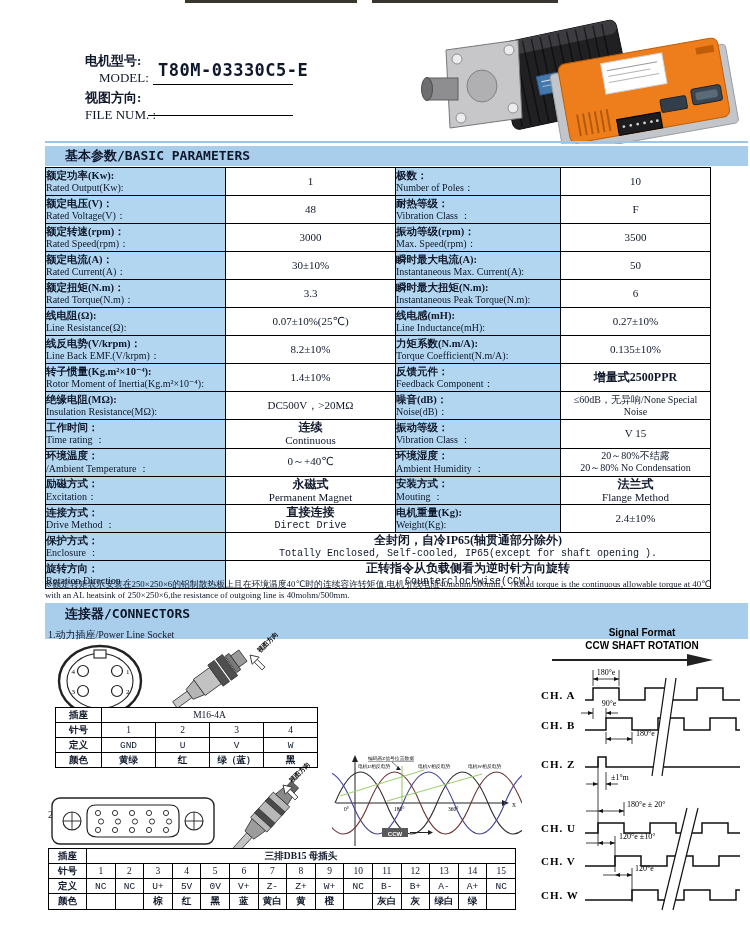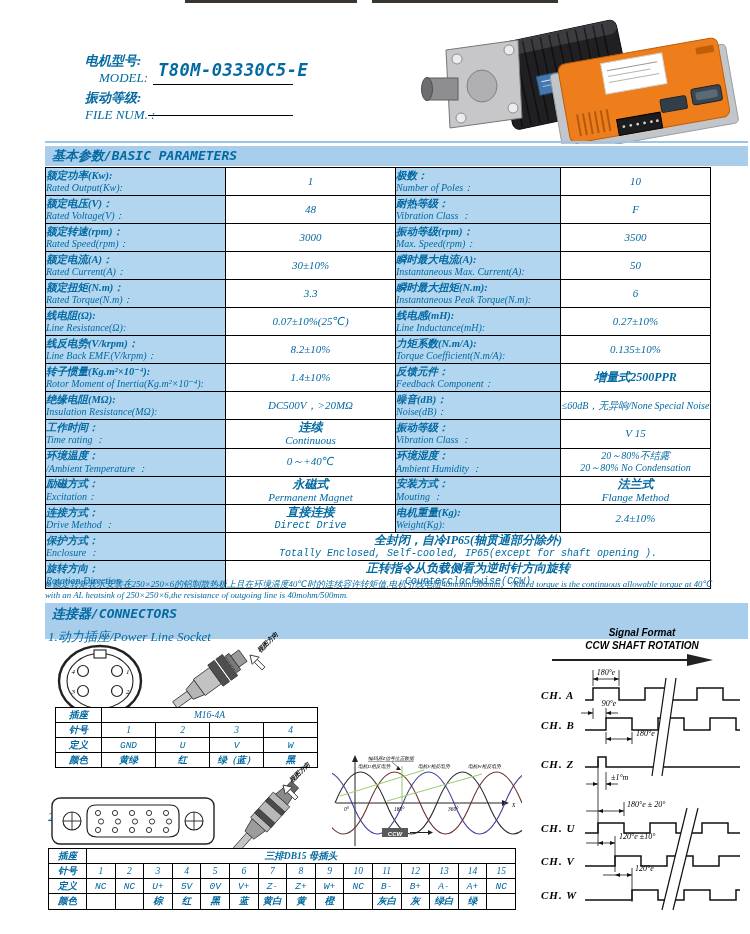--- a/index.html
+++ b/index.html
@@ -1,39 +1,39 @@
 <!DOCTYPE html>
 <html><head>
 <meta charset="utf-8">
 <style>
   html,body{margin:0;padding:0;background:#fff;}
   #page{position:relative;width:750px;height:934px;background:#fff;overflow:hidden;
-        font-family:"Liberation Serif","DejaVu Sans",serif;color:#0369a1;font-style:italic;}
+        font-family:"Liberation Serif","DejaVu Sans",serif;color:#0f172a;}
   .abs{position:absolute;}
   
   .hlbl-zh{font-size:13px;font-weight:bold;}
   .hlbl-en{font-size:13px;}
   .model-val{font-family:"DejaVu Sans Mono",monospace;font-weight:bold;font-size:17px;letter-spacing:.5px;}
   .uline{border-bottom:1.6px solid #000;}
   
   .bar{background:#a9ceec;height:20px;width:703px;
        font-family:"DejaVu Sans Mono",monospace;font-weight:bold;font-size:13px;
-       line-height:20px;padding-left:7px;box-sizing:border-box;}
+       line-height:20px;padding-left:20px;box-sizing:border-box;}
   
   table.basic{border-collapse:collapse;table-layout:fixed;width:665px;border:1.6px solid #000;}
   table.basic td{border:1px solid #000;height:27px;padding:0;vertical-align:middle;overflow:hidden;}
   td.lbl{background:#b2d6f0;padding-left:4px;}
   td.lbl .zh{display:block;font-weight:bold;font-size:10.5px;line-height:1.18;}
   td.lbl .en{display:block;font-size:10px;line-height:1.15;}
   td.val{text-align:center;font-size:11px;}
   td.val .l{display:block;line-height:1.2;}
   .vzh{font-weight:bold;font-size:12px;}
   .mono{font-family:"Liberation Mono",monospace;font-size:10px;}
   .footnote{width:676px;font-size:8.8px;line-height:1.3;}
-  .sub-title{font-size:13px;}
+  .sub-title{font-size:10px;}
   
   table.mini{border-collapse:collapse;table-layout:fixed;background:#fff;}
   table.mini td{border:1px solid #000;text-align:center;font-size:9.5px;height:14px;padding:0;overflow:hidden;white-space:nowrap;}
   td.mzh{font-weight:bold;font-size:9.5px;}
   td.mn{font-family:"Liberation Mono",monospace;font-size:8px;margin-left:18px;}
   td.num{font-size:8.5px;}
   td.col-zh{font-size:9px;font-weight:bold;}
   
   svg text{fill:#000;}
   .sig-title{font-family:"Liberation Sans",sans-serif;font-weight:bold;font-size:10px;}
@@ -50,21 +50,21 @@
 <body>
 
 <div id="page">
 
   <div class="abs top-strip" style="left:185px;top:0;width:172px;"></div>
   <div class="abs top-strip" style="left:372px;top:0;width:186px;"></div>
 
   <div class="abs" style="left:85px;top:52px;width:230px;">
     <div class="hlbl-zh">电机型号:</div>
     <div class="hlbl-en" style="margin-left:14px;">MODEL:</div>
-    <div class="hlbl-zh" style="margin-top:3px;">振动等级:</div>
+    <div class="hlbl-zh" style="margin-top:3px;">视图方向:</div>
     <div class="hlbl-en">FILE NUM. :</div>
   </div>
   <div class="abs model-val" style="left:158px;top:60px;text-align:center;">T80M-03330C5-E</div>
   <div class="abs uline" style="left:153px;top:84px;width:140px;"></div>
   <div class="abs uline" style="left:148px;top:115px;width:145px;"></div>
 
   <svg class="abs" style="left:408px;top:2px;" width="340" height="142" viewBox="0 0 340 142">
 
     <g>
       <g transform="rotate(-12 160 70)">

